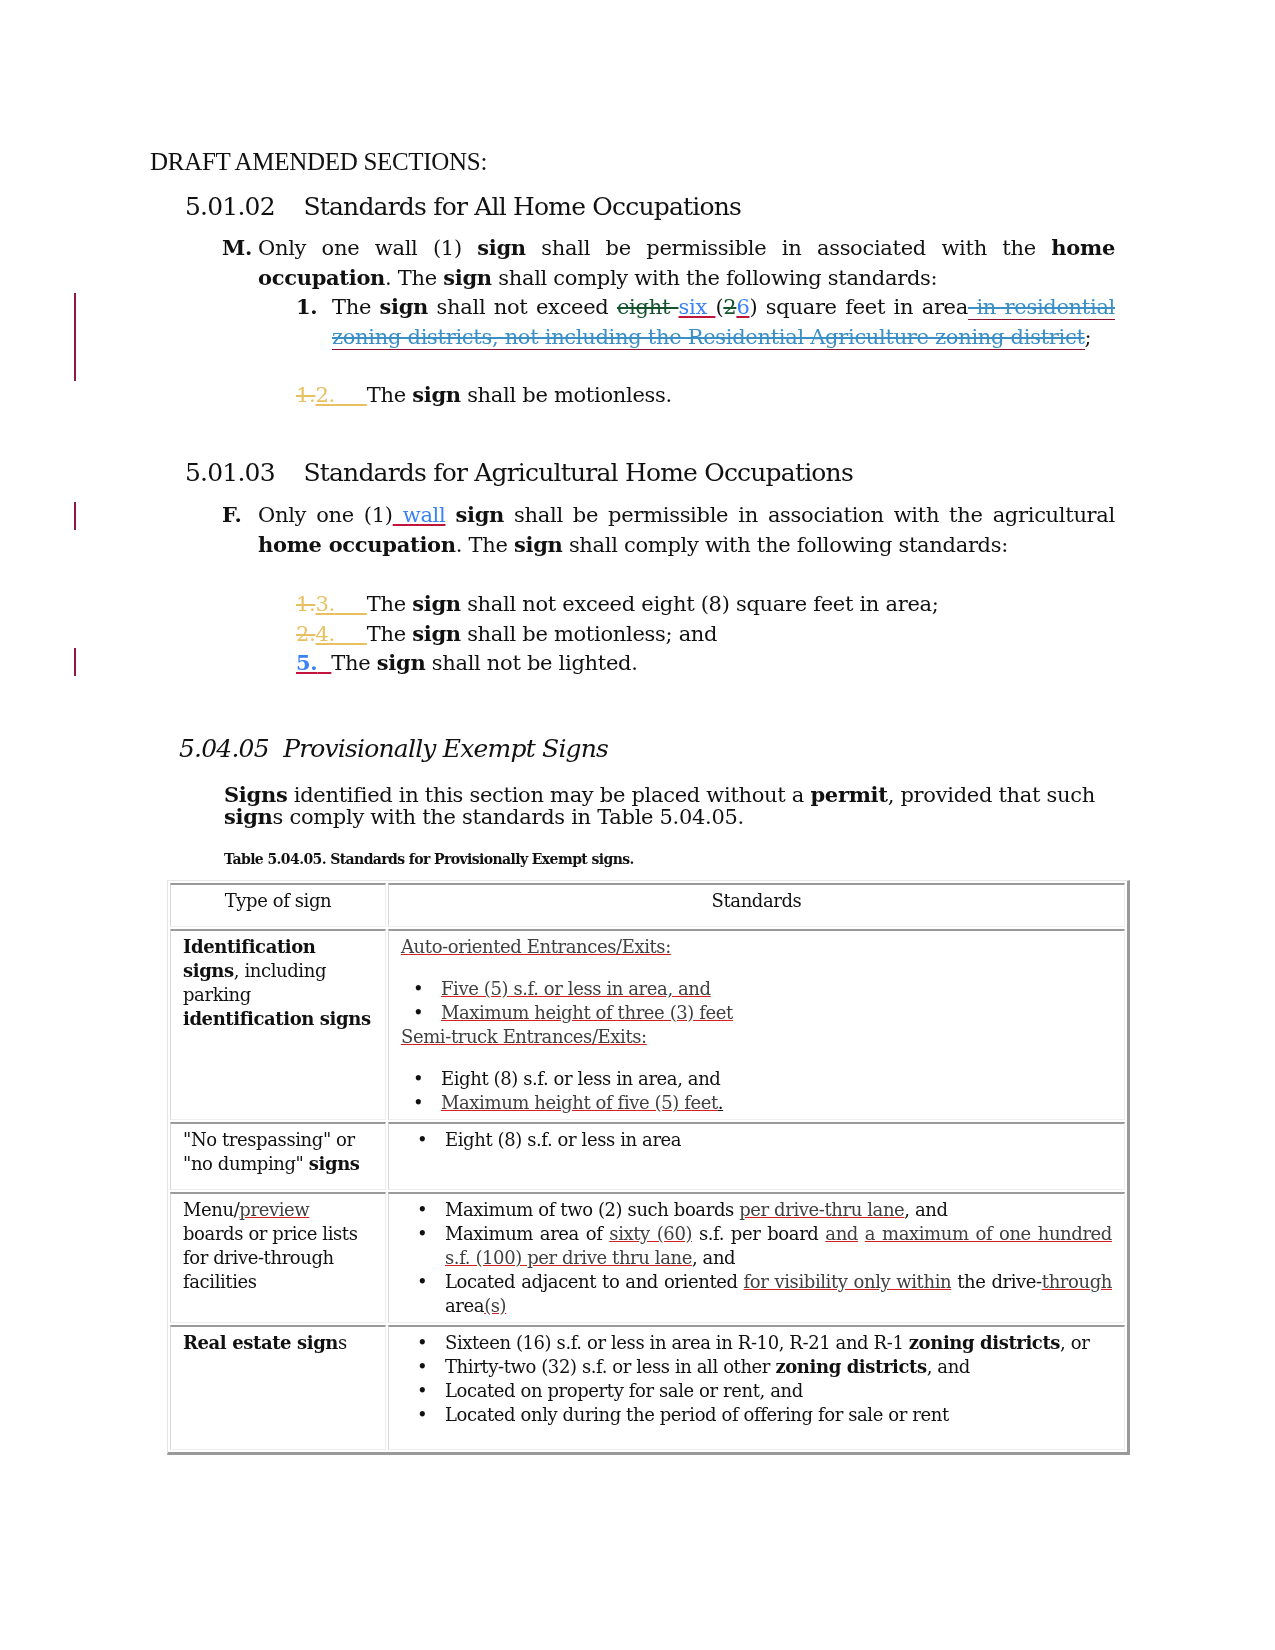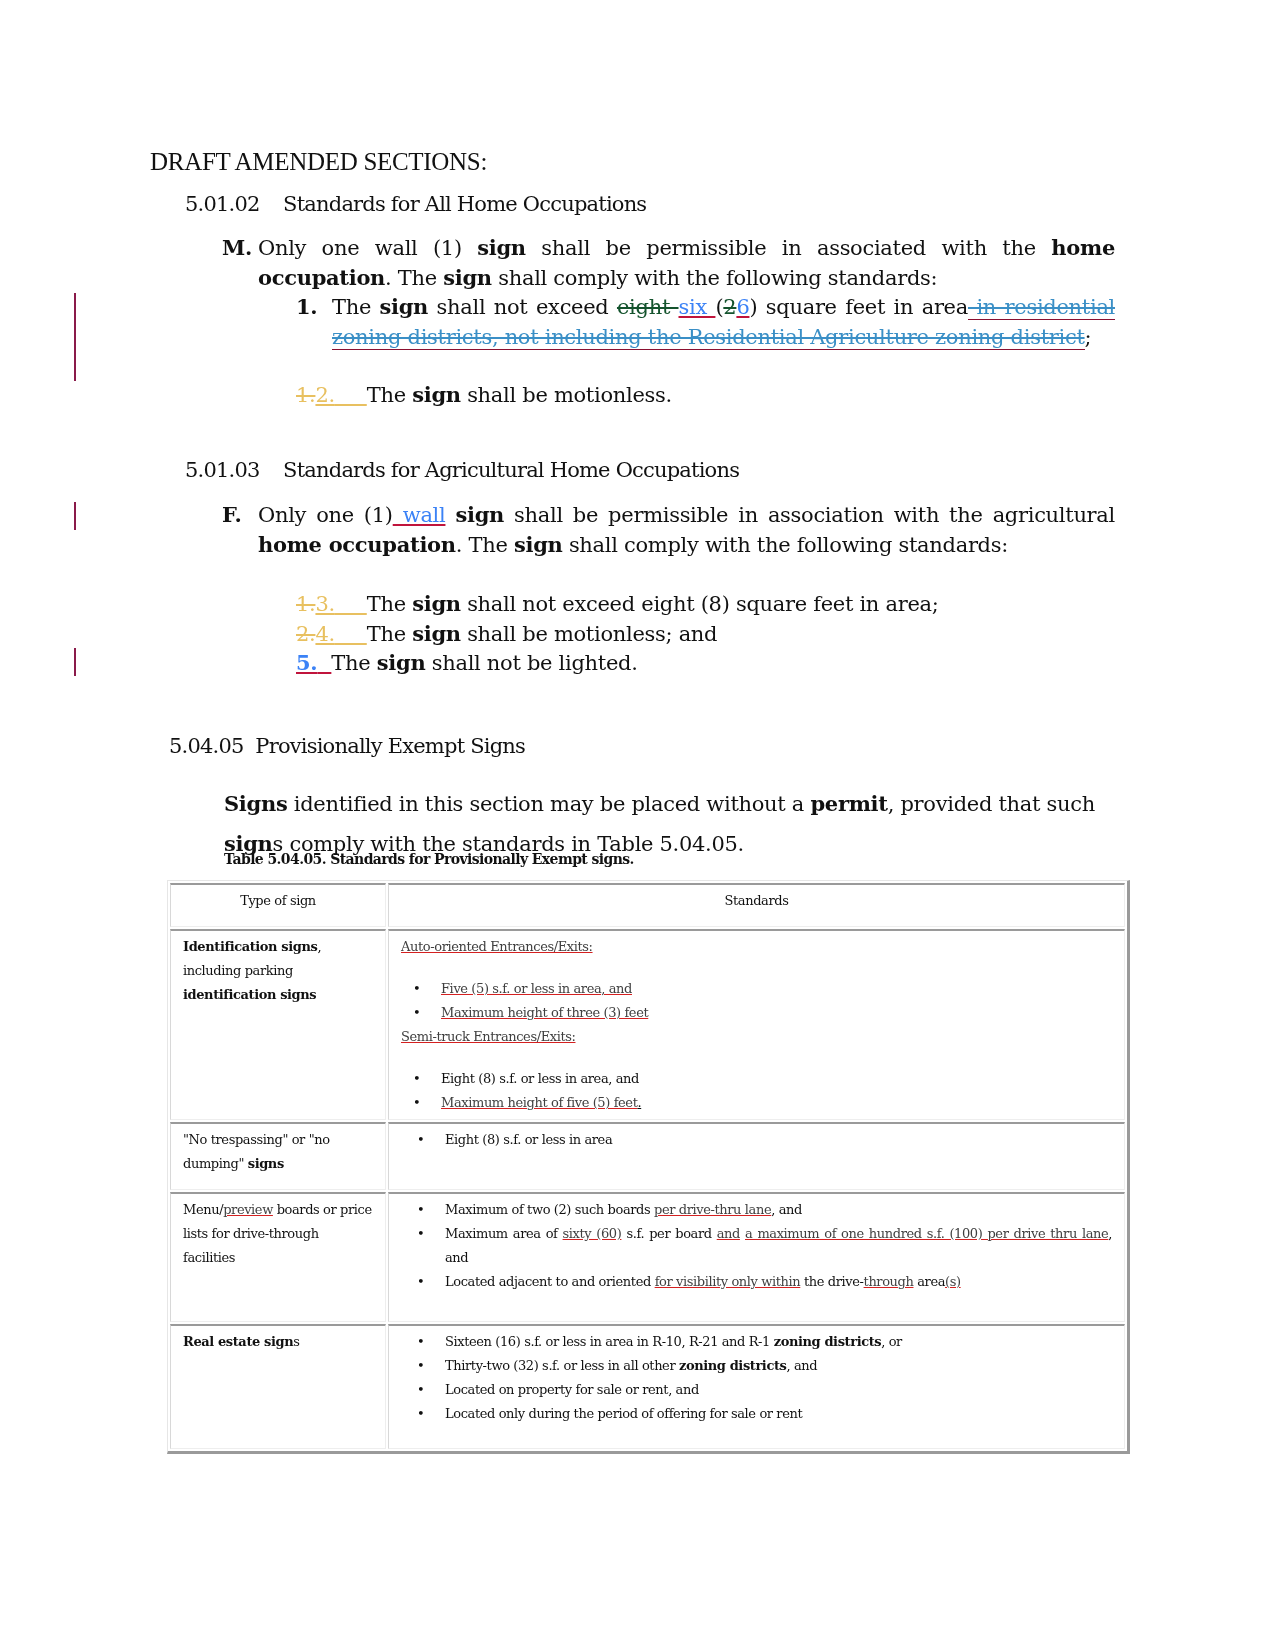--- a/index.html
+++ b/index.html
@@ -11,26 +11,26 @@
   .ins { color: #3b82f6; text-decoration: underline; text-decoration-color: #c0143c; }
   .insred { color: #404040; text-decoration: underline; text-decoration-color: #d42020; }
   .del-blue-ul { color: #3a8fc6; text-decoration: line-through; border-bottom: 1.5px solid #8a1030; }
   .del-red { color: #14532d; text-decoration: line-through; }
   .num-del { color: #e8c060; text-decoration: line-through; }
   .num-ins { color: #e8c060; text-decoration: underline; }
   .changebar { position: absolute; left: 74px; width: 1.5px; background: #8a1a4a; }
   .justify { text-align: justify; text-align-last: left; }
 
   .draft { left: 150px; top: 148px; font-family: "Liberation Serif", serif; font-size: 25px; letter-spacing: -0.3px; }
-  .h2 { font-family: "DejaVu Serif", serif; font-size: 21px; letter-spacing: -0.8px; }
+  .h2 { font-family: "DejaVu Serif", serif; font-size: 25px; letter-spacing: -0.8px; }
 
   table.std { position: absolute; left: 167px; top: 880px; width: 963px; border-collapse: separate; border-spacing: 2px;
               border: 1px solid #e6e6e6; border-right: 3px solid #9a9a9a; border-bottom: 3px solid #9a9a9a; }
   table.std td { border-top: 2px solid #9a9a9a; border-left: 1px solid #d8d8d8; border-right: 1px solid #eeeeee; border-bottom: 1px solid #eeeeee;
-                 vertical-align: top; font-family: "DejaVu Serif", serif; font-size: 13px; line-height: 24px; letter-spacing: -0.4px; padding: 4px 12px; }
+                 vertical-align: top; font-family: "DejaVu Serif", serif; font-size: 18px; line-height: 24px; letter-spacing: -0.4px; padding: 4px 12px; }
   table.std td.col1 { width: 190px; }
   table.std td.hdr { text-align: center; font-weight: normal; }
   ul.b { margin: 0; padding-left: 26px; list-style: none; }
   ul.b li { position: relative; padding-left: 14px; }
   ul.b li::before { content: "\2022"; position: absolute; left: -14px; color: #111; }
   .gap { height: 18px; }
 </style>
 </head>
 <body>
 
@@ -70,25 +70,25 @@
 <div class="abs txt" style="left:296px;top:589px;width:820px;">
   <span class="num-del">1.</span><span class="num-ins"><span>3.</span>&nbsp;&nbsp;&nbsp;&nbsp;&nbsp;</span><span>The </span><b>sign</b><span> shall not exceed eight (8) square feet in area;</span>
 </div>
 <div class="abs txt" style="left:296px;top:619px;width:820px;">
   <span class="num-del">2.</span><span class="num-ins"><span>4.</span>&nbsp;&nbsp;&nbsp;&nbsp;&nbsp;</span><span>The </span><b>sign</b><span> shall be motionless; and</span>
 </div>
 <div class="abs txt" style="left:296px;top:648px;width:820px;">
   <span class="ins" style="font-weight:bold;"><span>5.</span>&nbsp;&nbsp;</span><span>The </span><b>sign</b><span> shall not be lighted.</span>
 </div>
 
-<div class="abs h2" style="left:169px;top:734px;">
+<div class="abs h2" style="left:179px;top:734px;font-style:italic;">
   <span>5.04.05</span>&nbsp;&nbsp;<span>Provisionally Exempt Signs</span>
 </div>
 
-<div class="abs txt" style="left:224px;top:784px;width:890px;line-height:40px;">
+<div class="abs txt" style="left:224px;top:784px;width:890px;line-height:22px;">
   <b>Signs</b><span> identified in this section may be placed without a </span><b>permit</b><span>, provided that such </span><b>sign</b><span>s comply with the standards in Table 5.04.05.</span>
 </div>
 
 <div class="abs" style="left:224px;top:851px;font-family:'DejaVu Serif',serif;font-weight:bold;font-size:14px;letter-spacing:-0.6px;">Table 5.04.05.  Standards for Provisionally Exempt signs.</div>
 
 <table class="std">
   <tbody>
       <tr style="height:44px;">
     <td class="col1 hdr">Type of sign</td>
     <td class="hdr">Standards</td>

